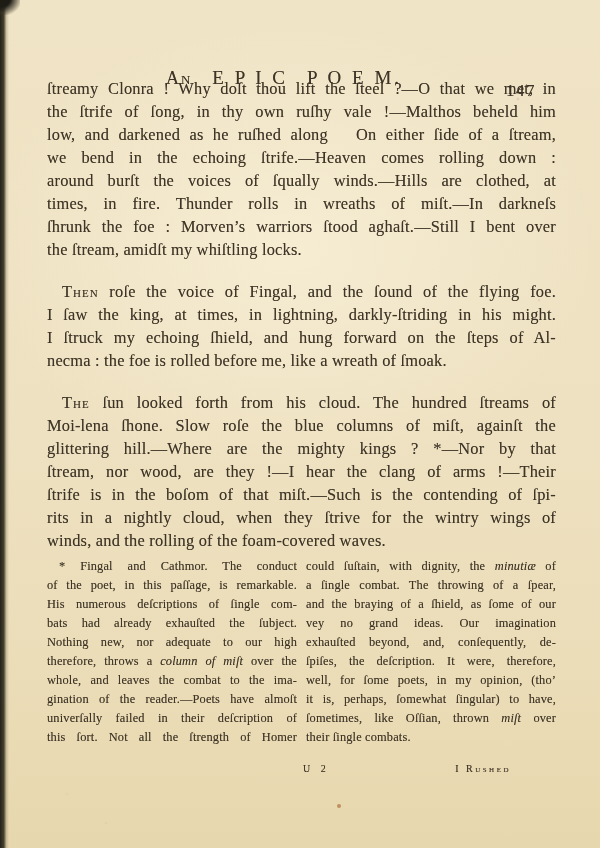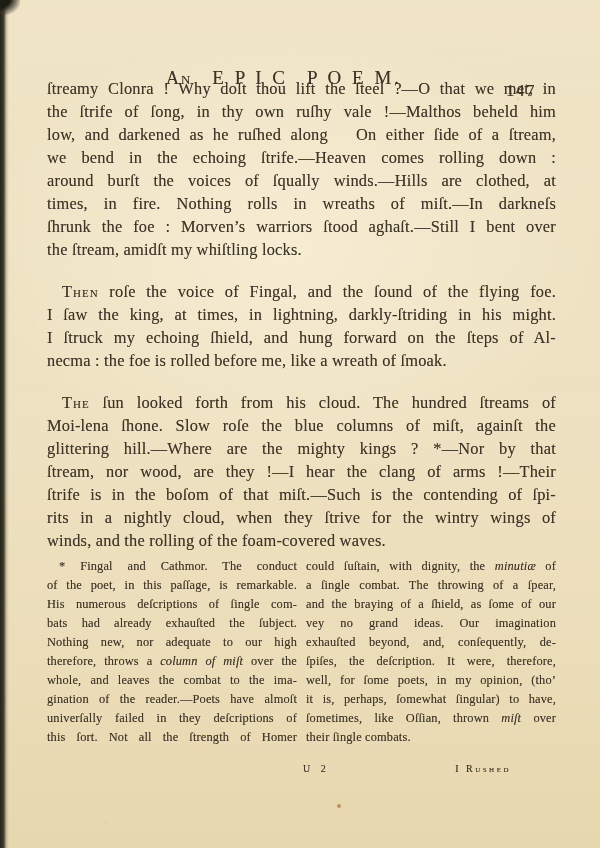--- a/index.html
+++ b/index.html
@@ -77,21 +77,21 @@
     <span class="page-num">147</span>
   </header>
 
   <main class="body-text soft">
       <div class="para">
         <div class="line"><span>ſtreamy Clonra !  Why doſt thou lift the ſteel ?—O that we met, in</span></div>
         <div class="line"><span>the ſtrife of ſong, in thy own ruſhy vale !—Malthos beheld him</span></div>
         <div class="line"><span>low, and darkened as he ruſhed along&nbsp;&nbsp; On either ſide of a ſtream,</span></div>
         <div class="line"><span>we bend in the echoing ſtrife.—Heaven comes rolling down :</span></div>
         <div class="line"><span>around burſt the voices of ſqually winds.—Hills are clothed, at</span></div>
-        <div class="line"><span>times, in fire.  Nothing rolls in wreaths of miſt.—In darkneſs</span></div>
+        <div class="line"><span>times, in fire.  Thunder rolls in wreaths of miſt.—In darkneſs</span></div>
         <div class="line"><span>ſhrunk the foe :  Morven’s warriors ſtood aghaſt.—Still I bent over</span></div>
         <div class="line last"><span>the ſtream, amidſt my whiſtling locks.</span></div>
       </div>
       <div class="para">
         <div class="line indent"><span class="sc">Then</span><span> roſe the voice of Fingal, and the ſound of the flying foe.</span></div>
         <div class="line"><span>I ſaw the king, at times, in lightning, darkly-ſtriding in his might.</span></div>
         <div class="line"><span>I ſtruck my echoing ſhield, and hung forward on the ſteps of Al-</span></div>
         <div class="line last"><span>necma :  the foe is rolled before me, like a wreath of ſmoak.</span></div>
       </div>
       <div class="para">
@@ -108,21 +108,21 @@
   <section class="footnote soft">
     <div class="fn-col">
         <div class="line indent"><span>* Fingal and Cathmor.  The conduct</span></div>
         <div class="line"><span>of the poet, in this paſſage, is remarkable.</span></div>
         <div class="line"><span>His numerous deſcriptions of ſingle com-</span></div>
         <div class="line"><span>bats had already exhauſted the ſubject.</span></div>
         <div class="line"><span>Nothing new, nor adequate to our high</span></div>
         <div class="line"><span>therefore, throws a </span><span class="it">column of miſt</span><span> over the</span></div>
         <div class="line"><span>whole, and leaves the combat to the ima-</span></div>
         <div class="line"><span>gination of the reader.—Poets have almoſt</span></div>
-        <div class="line"><span>univerſally failed in they deſcriptions of</span></div>
+        <div class="line"><span>univerſally failed in their deſcription of</span></div>
         <div class="line"><span>this ſort.  Not all the ſtrength of Homer</span></div>
       </div>
     <div class="fn-col">
         <div class="line"><span>could ſuſtain, with dignity, the </span><span class="it">minutiæ</span><span> of</span></div>
         <div class="line"><span>a ſingle combat.  The throwing of a ſpear,</span></div>
         <div class="line"><span>and the braying of a ſhield, as ſome of our</span></div>
         <div class="line"><span>vey no grand ideas.  Our imagination</span></div>
         <div class="line"><span>exhauſted beyond, and, conſequently, de-</span></div>
         <div class="line"><span>ſpiſes, the deſcription.  It were, therefore,</span></div>
         <div class="line"><span>well, for ſome poets, in my opinion, (tho’</span></div>

